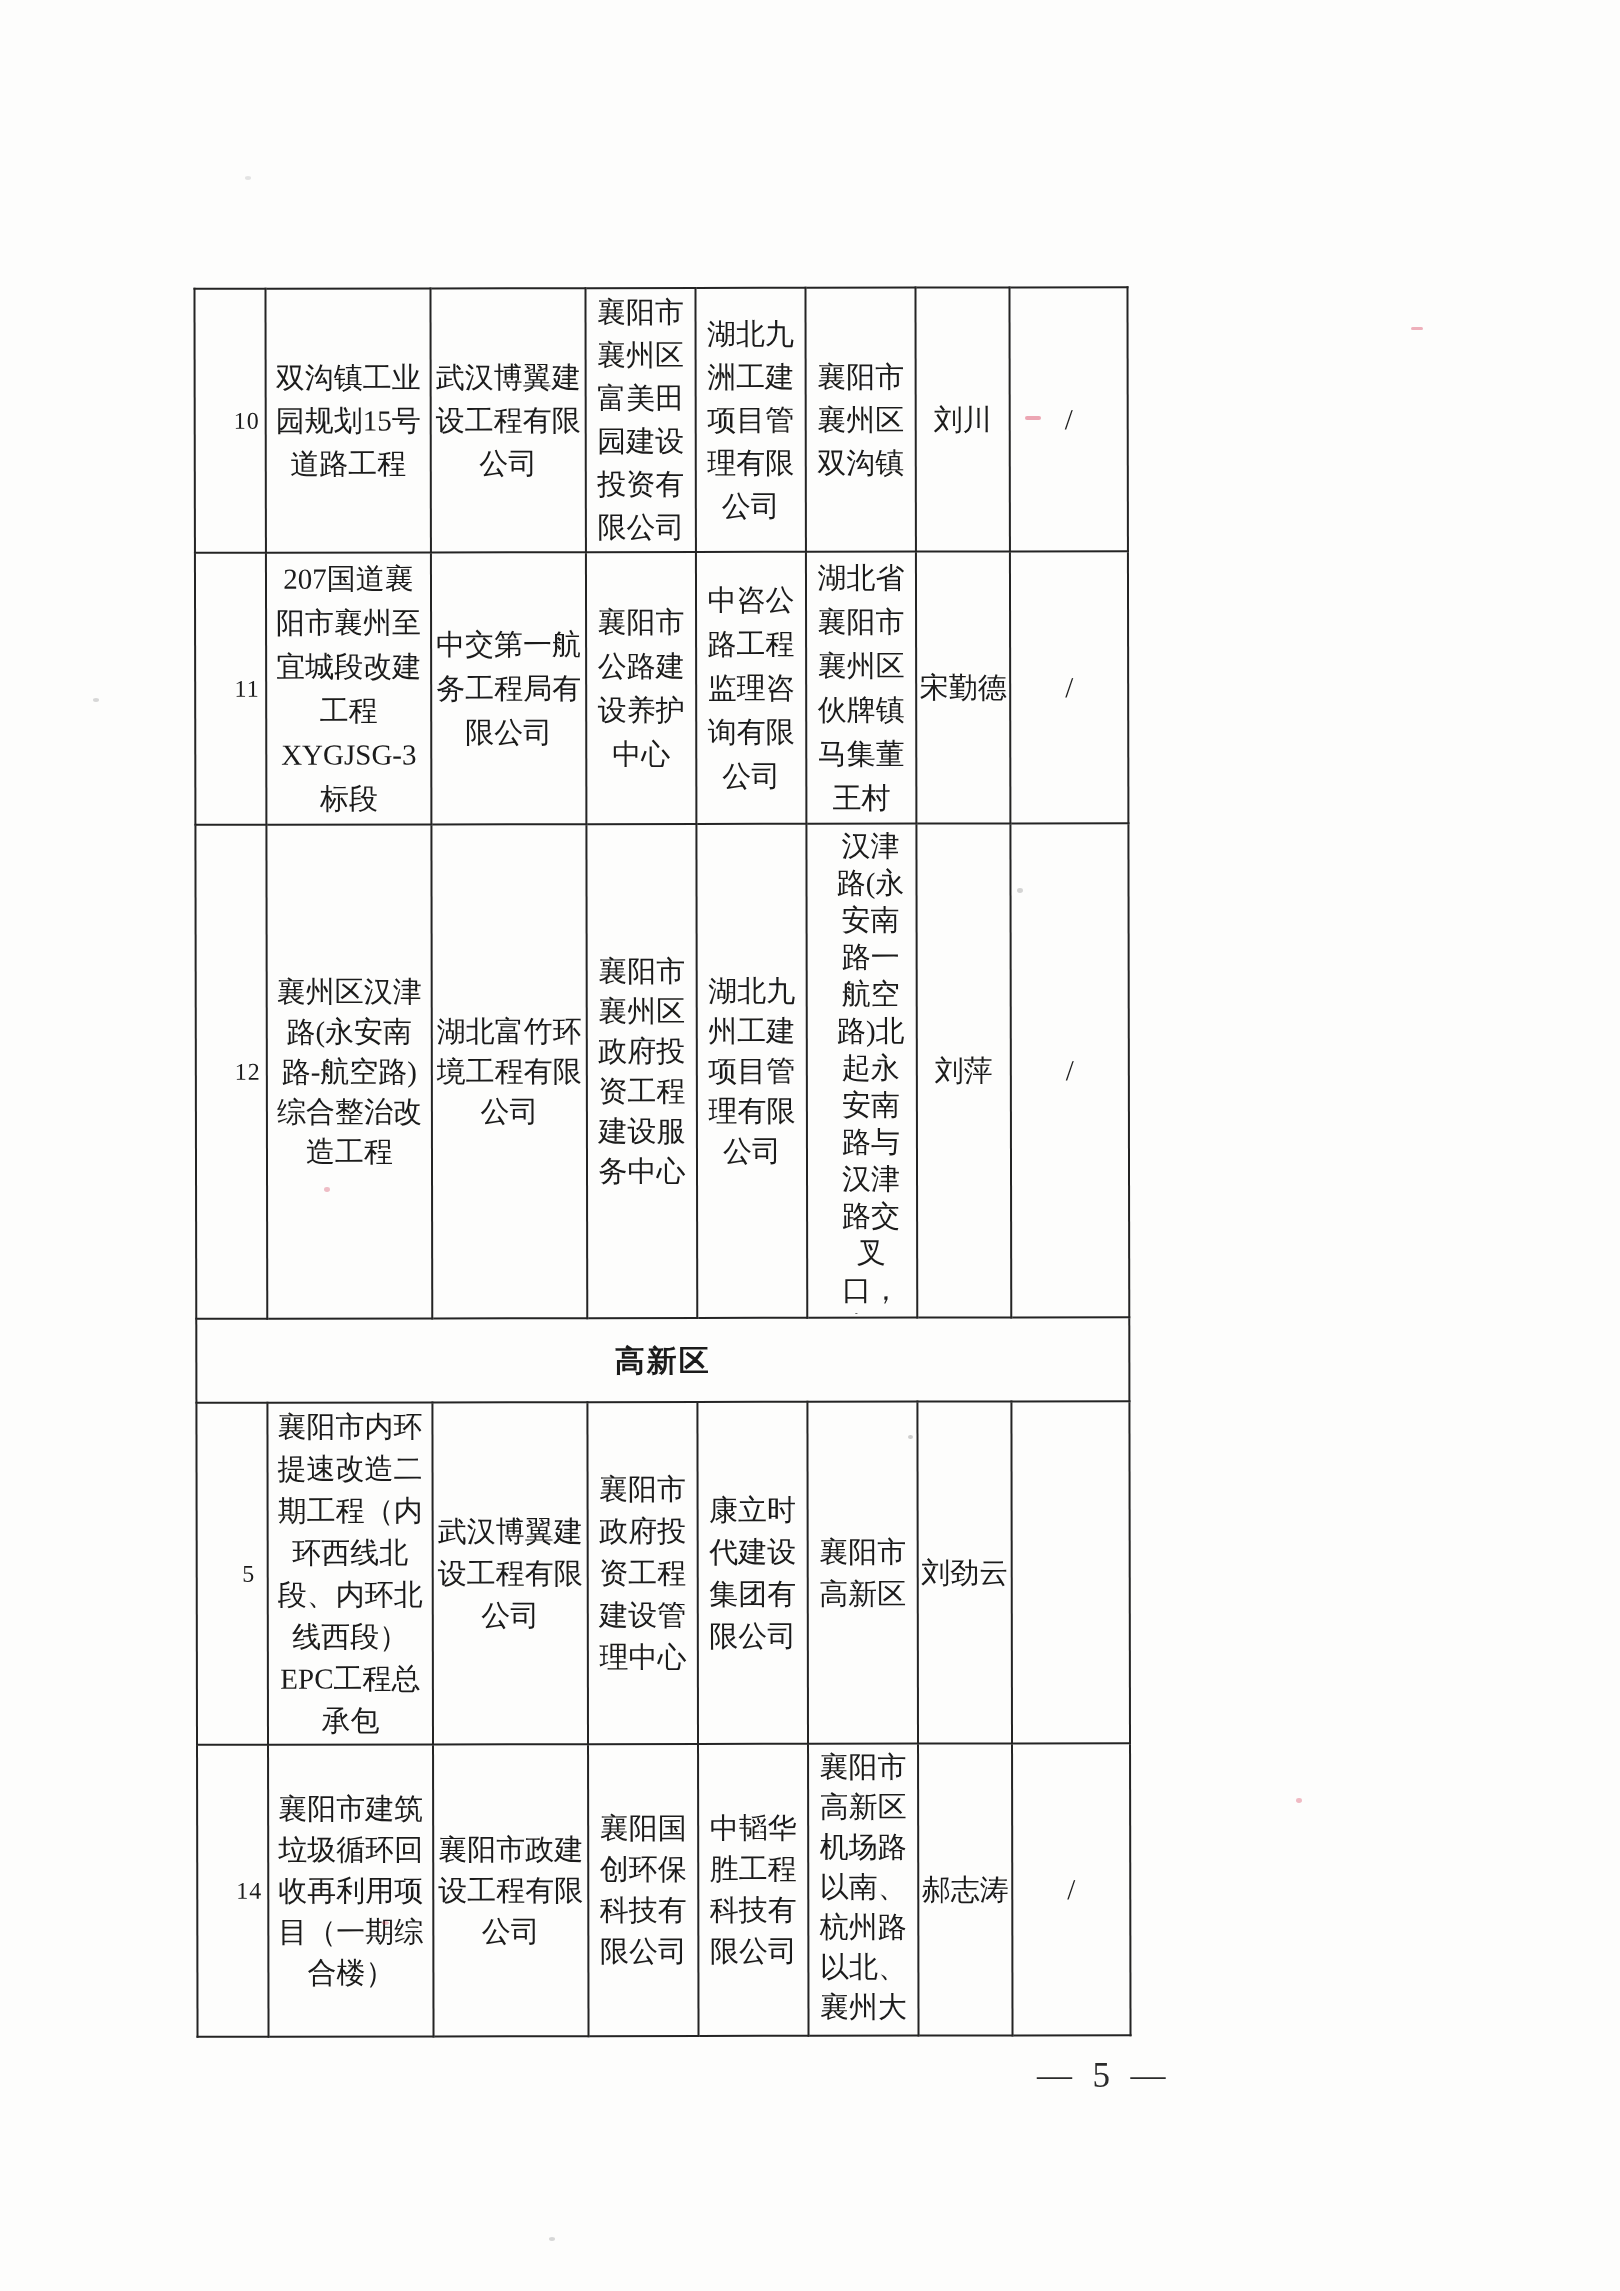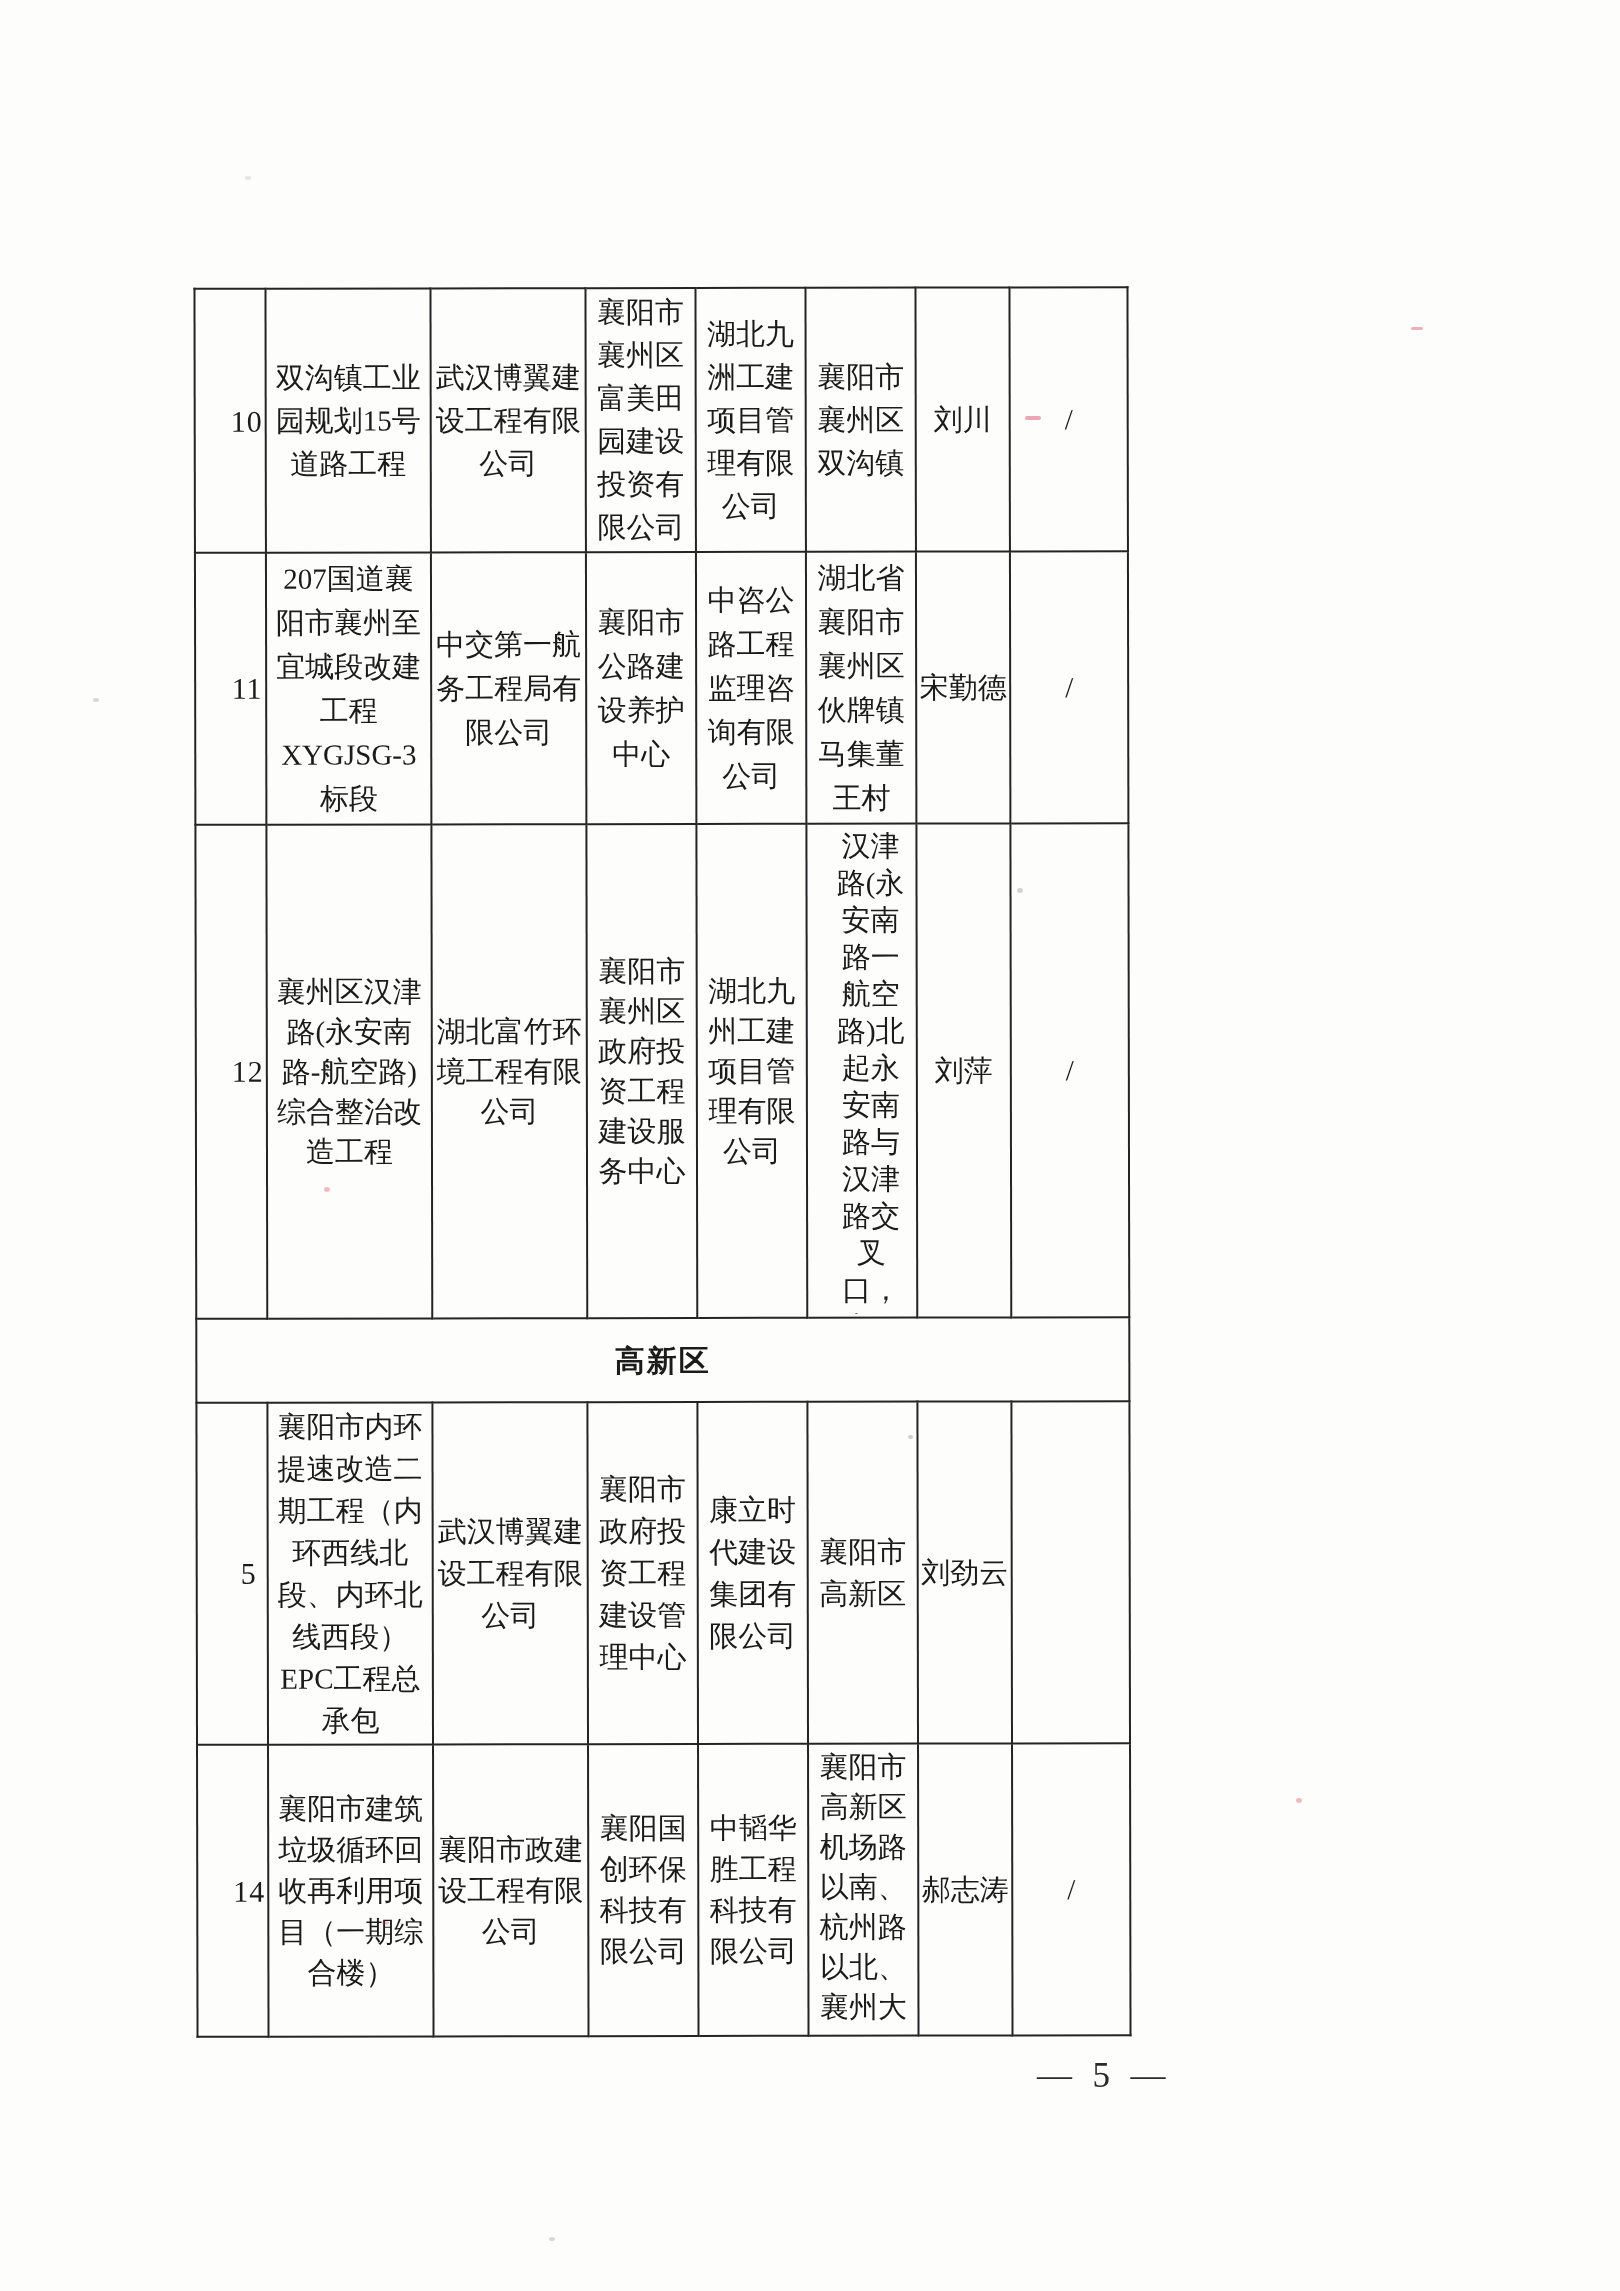--- a/index.html
+++ b/index.html
@@ -27,21 +27,21 @@
     line-height:43px;
     padding:2px;
     overflow:hidden;
     word-break:normal;
   }
   tr.r10 td{line-height:43px;}
   tr.r11 td{line-height:44px;}
   tr.r12 td{line-height:40px;}
   tr.r13 td{line-height:42px;}
   tr.r14 td{line-height:41px;}
-  .doc-table td.num{font-size:30px;letter-spacing:1px;padding-left:35px;}
+  .doc-table td.num{font-size:24px;letter-spacing:1px;padding-left:35px;}
   .doc-table td.sep-cell{
     font-weight:700;
     font-size:30px;
     line-height:39px;
     letter-spacing:2px;
   }
   .clipbox{
     overflow:hidden;
     margin:0 auto;
   }

